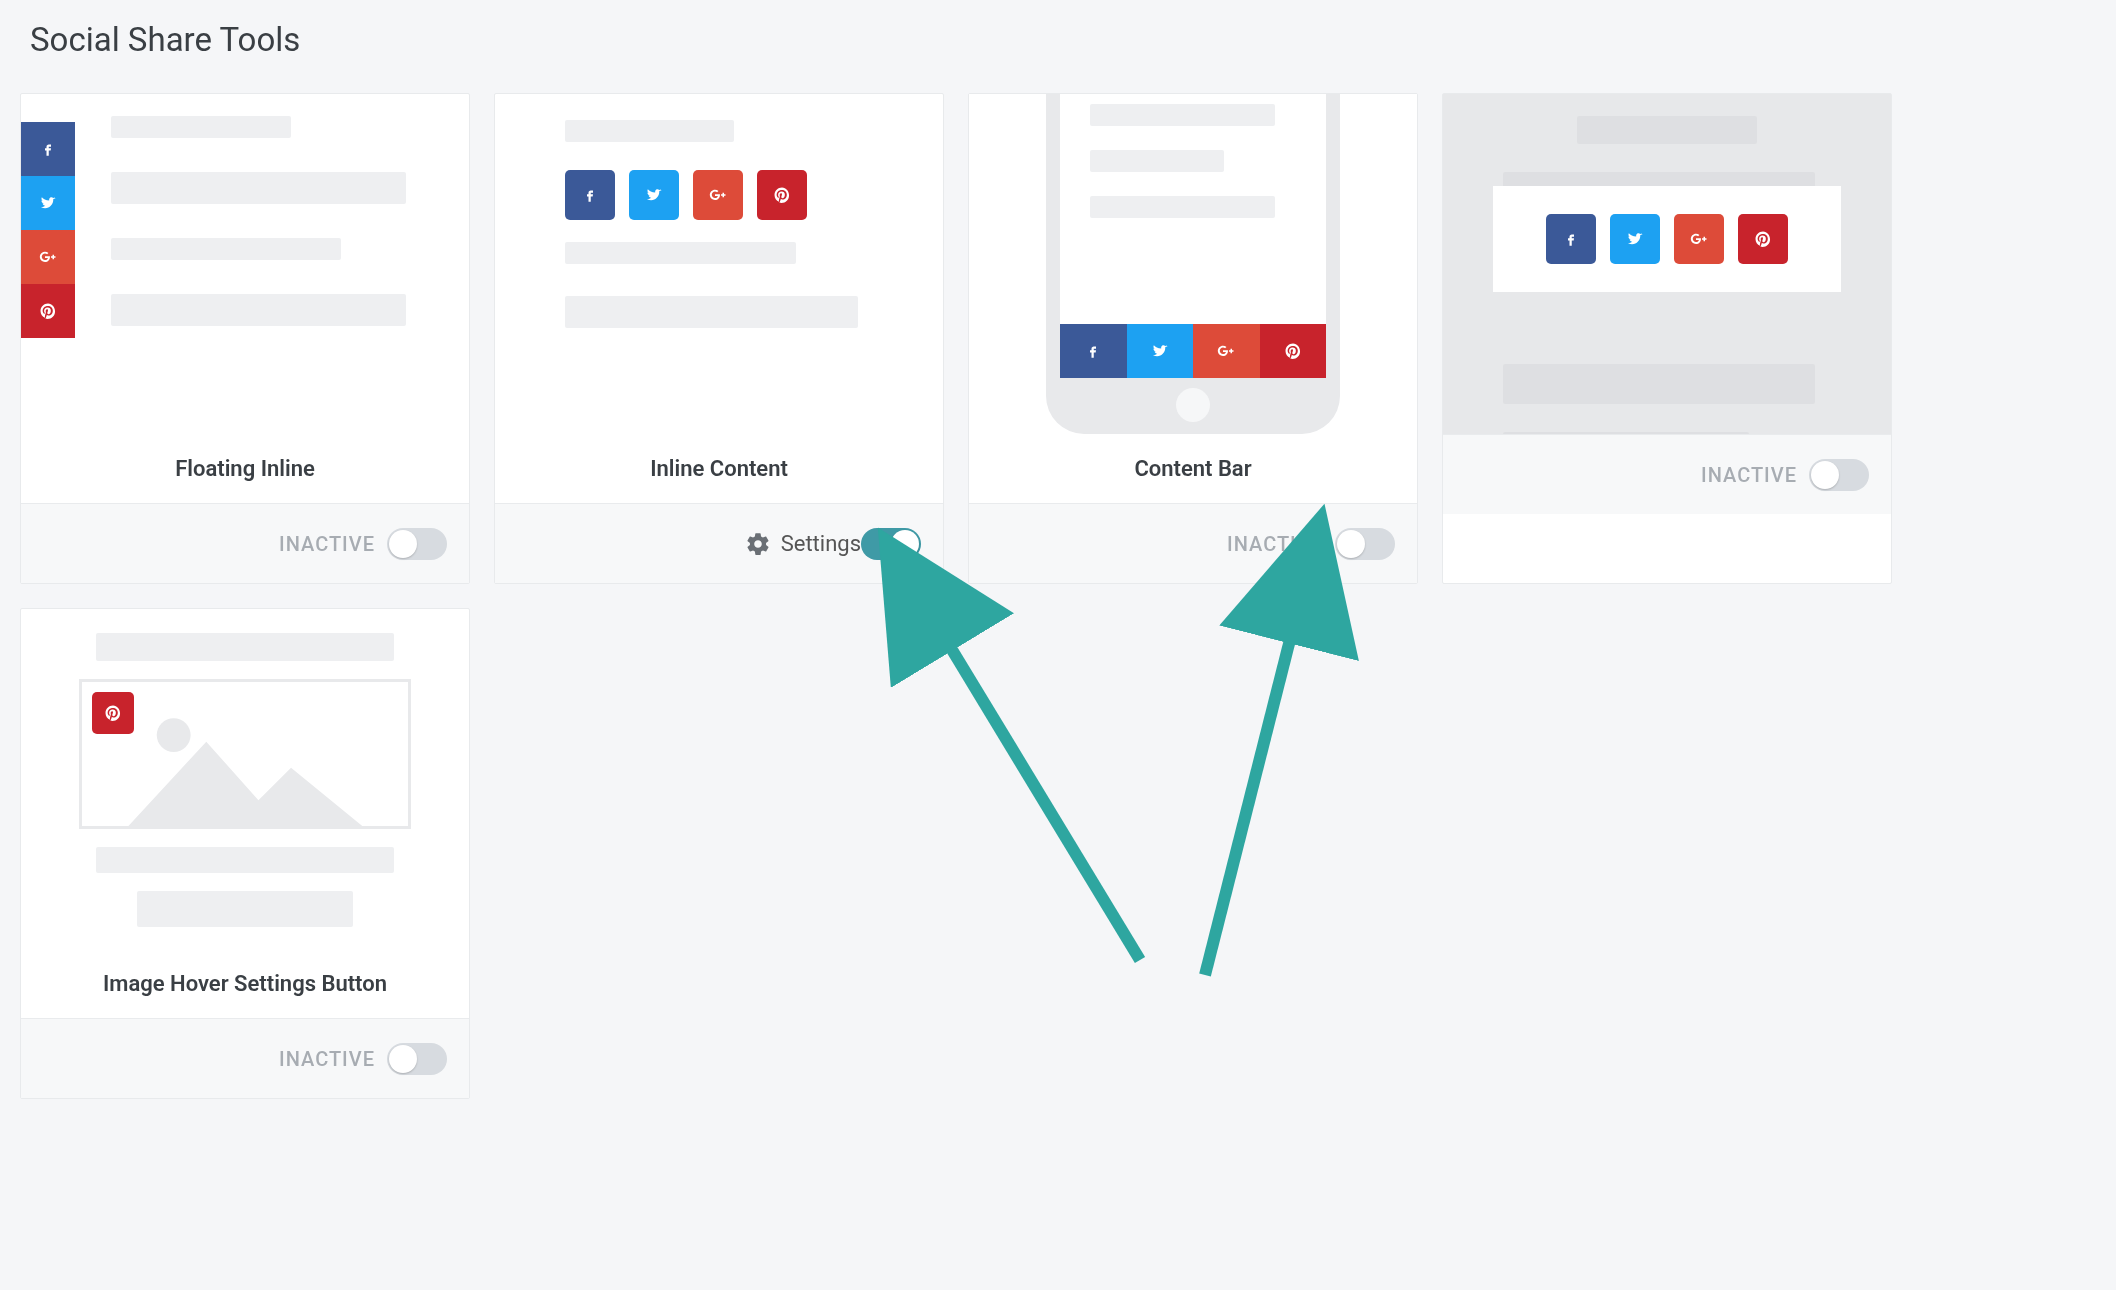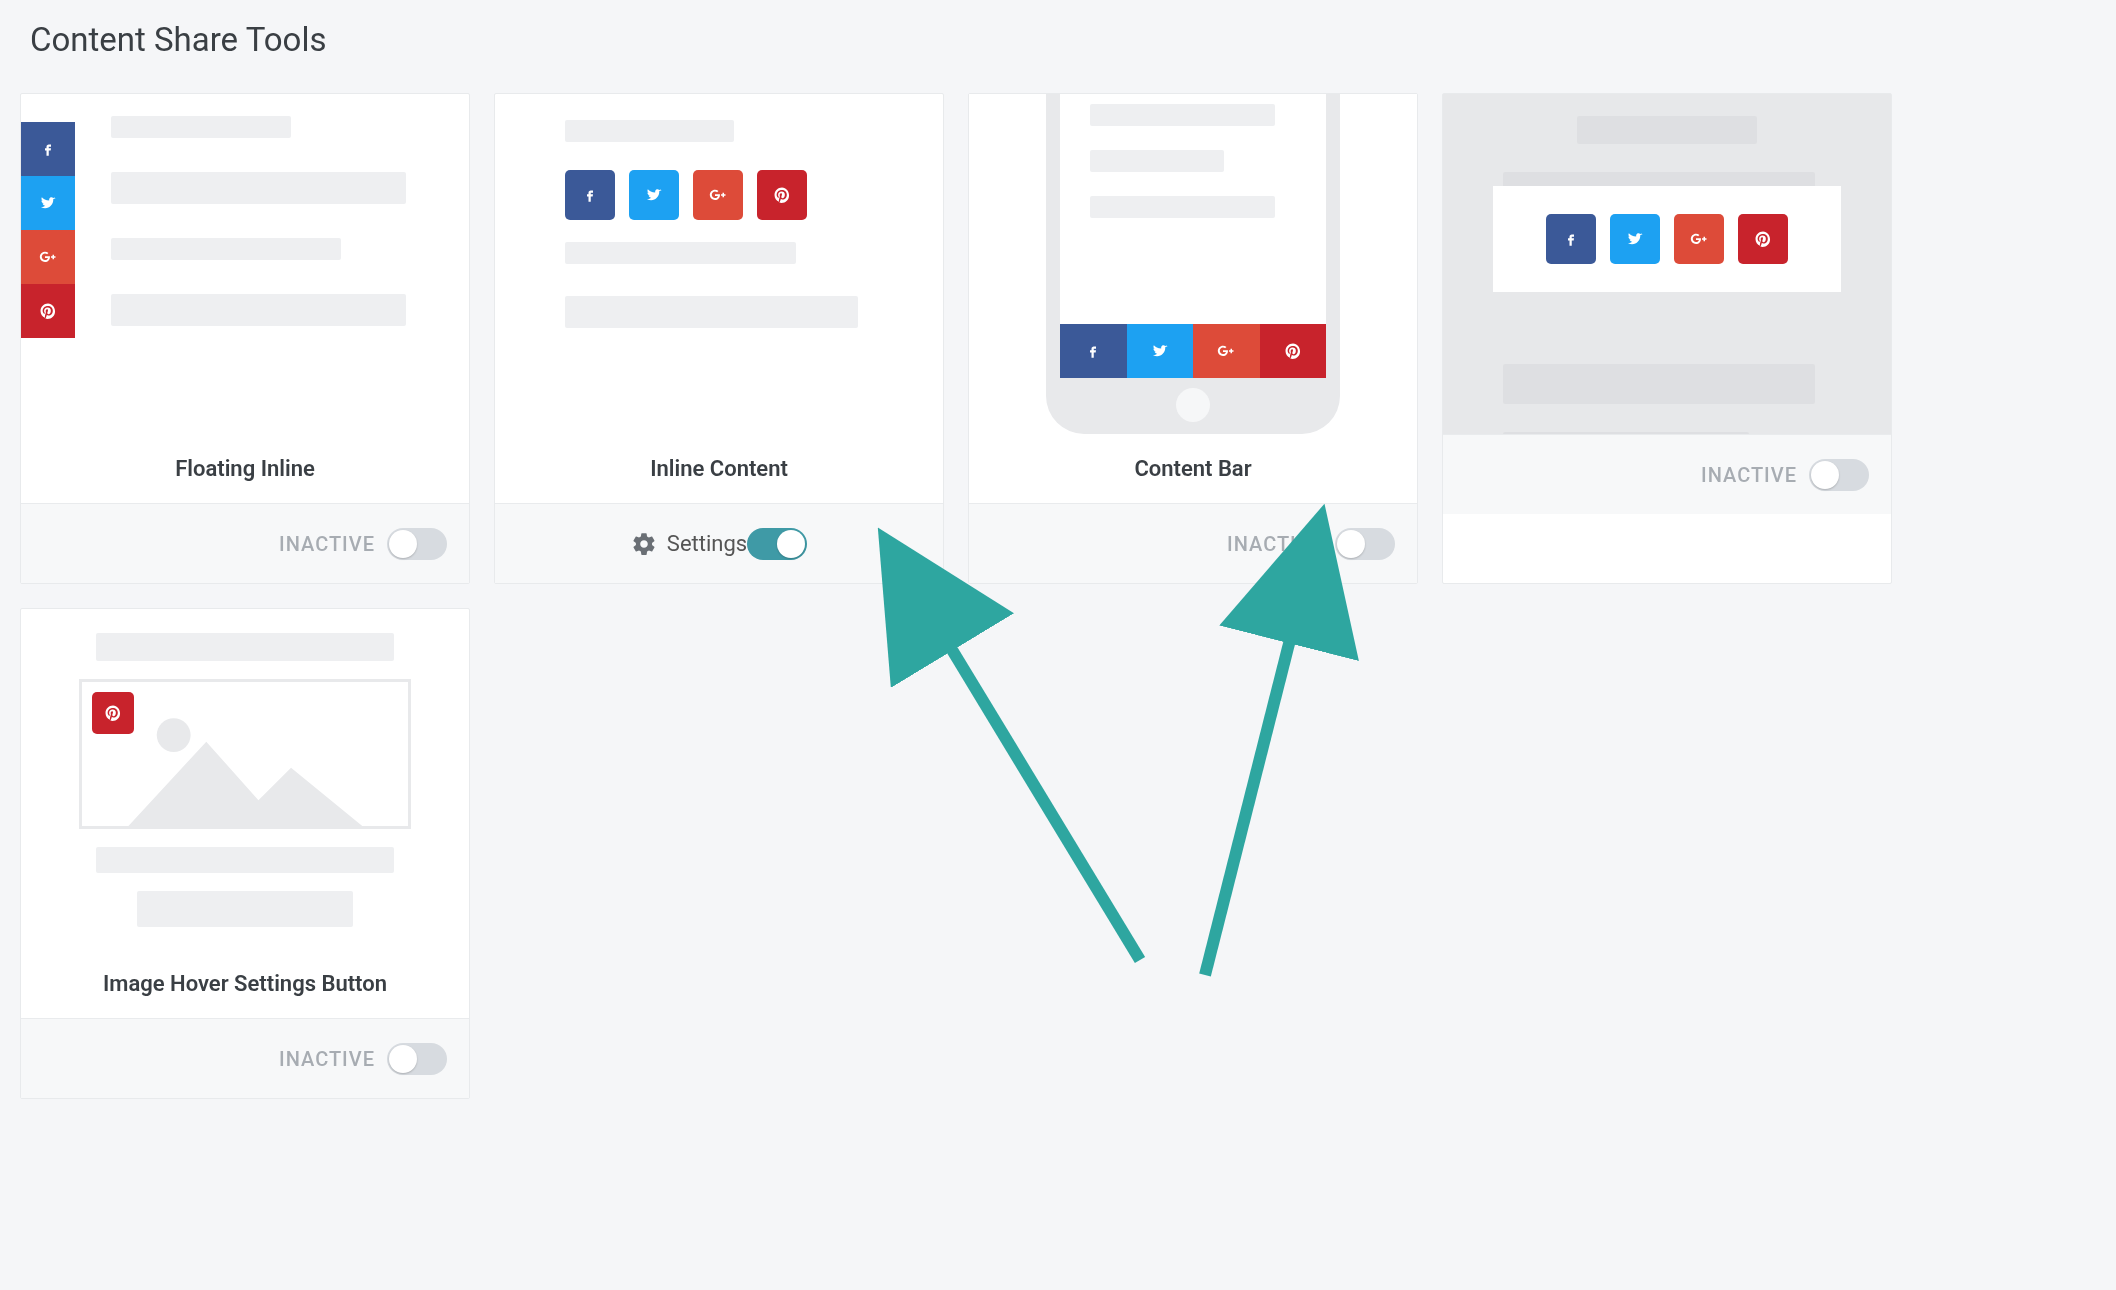--- a/index.html
+++ b/index.html
@@ -50,21 +50,21 @@
     .card-footer {
       background: #f7f8f9;
       border-top: 1px solid #e9ebed;
       padding: 32px 22px;
       display: flex;
       align-items: center;
       justify-content: flex-end;
       height: 80px;
     }
     .card-footer.has-settings {
-      justify-content: center;
+      justify-content: flex-end;
     }
     .settings-label {
       display: flex;
       align-items: center;
       gap: 10px;
       color: #555;
       font-size: 22px;
     }
     .inactive-label {
       color: #a7acb2;
@@ -268,21 +268,21 @@
     .arrows-svg {
       position: absolute;
       top: 0;
       left: 0;
       pointer-events: none;
     }
   </style>
 </head>
 <body>
 
-<h1 class="page-title">Content Share Tools</h1>
+<h1 class="page-title">Social Share Tools</h1>
 
 <div class="cards-grid">
 
   <div class="card">
     <div class="card-preview preview-floating">
       <div class="sidebar-icons">
         <div class="social-btn fb">
             <svg viewBox="0 0 24 24" width="18" height="18" fill="#fff">
               <path d="M13 9h3V6h-3c-1.7 0-3 1.3-3 3v2H8v3h2v7h3v-7h2.6l.4-3H13V9z"></path>
             </svg>

